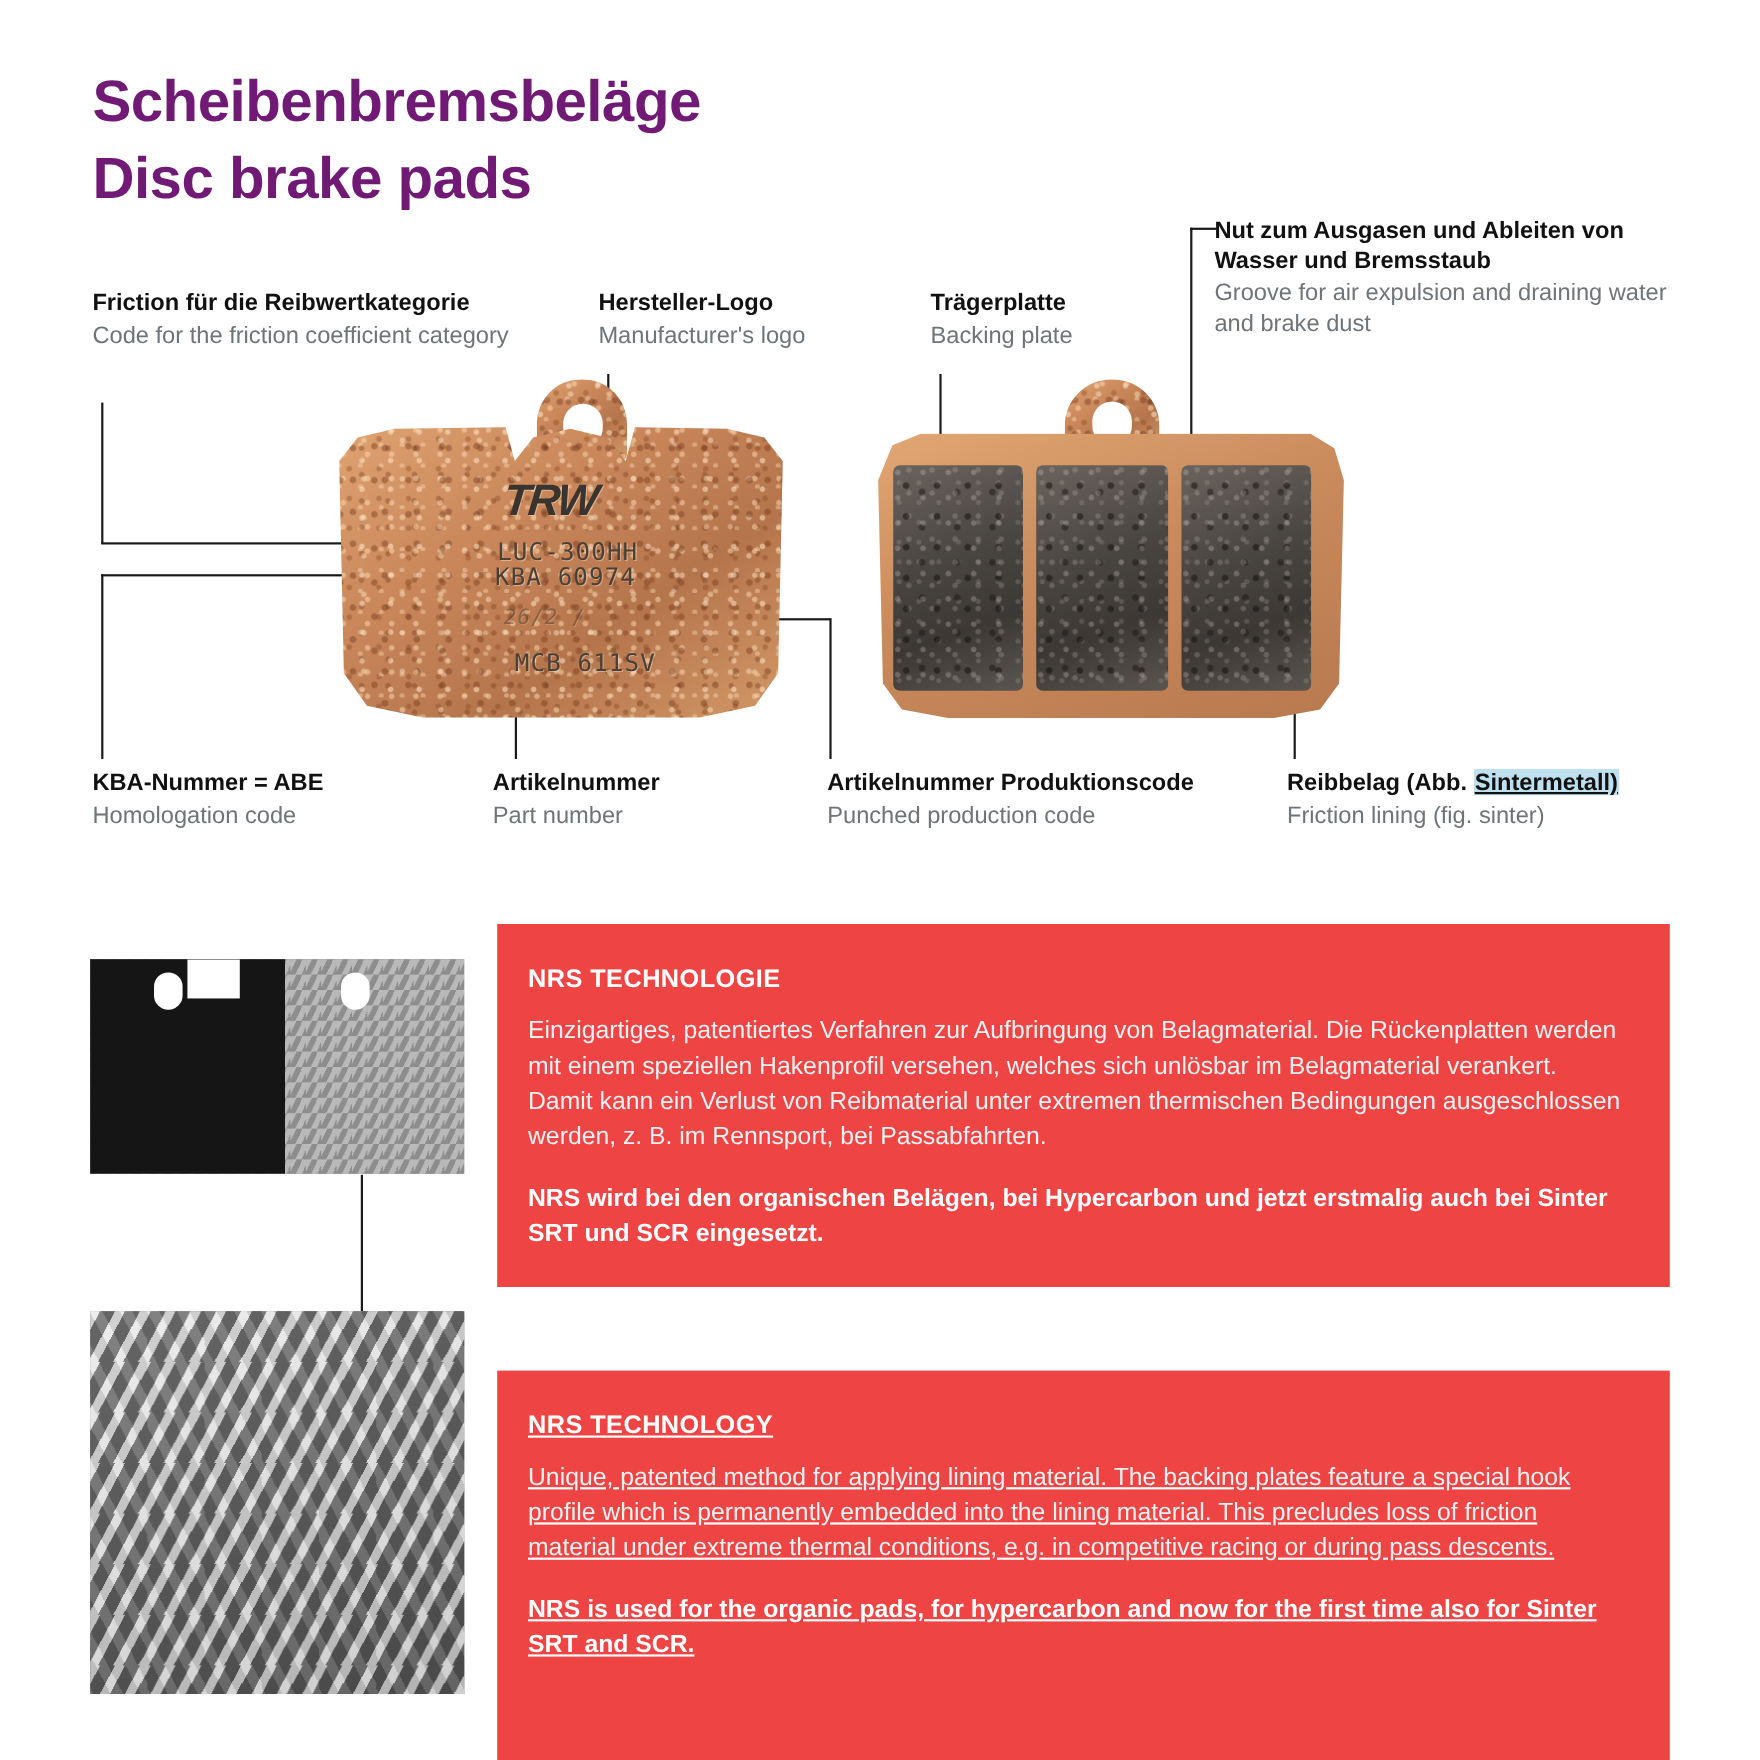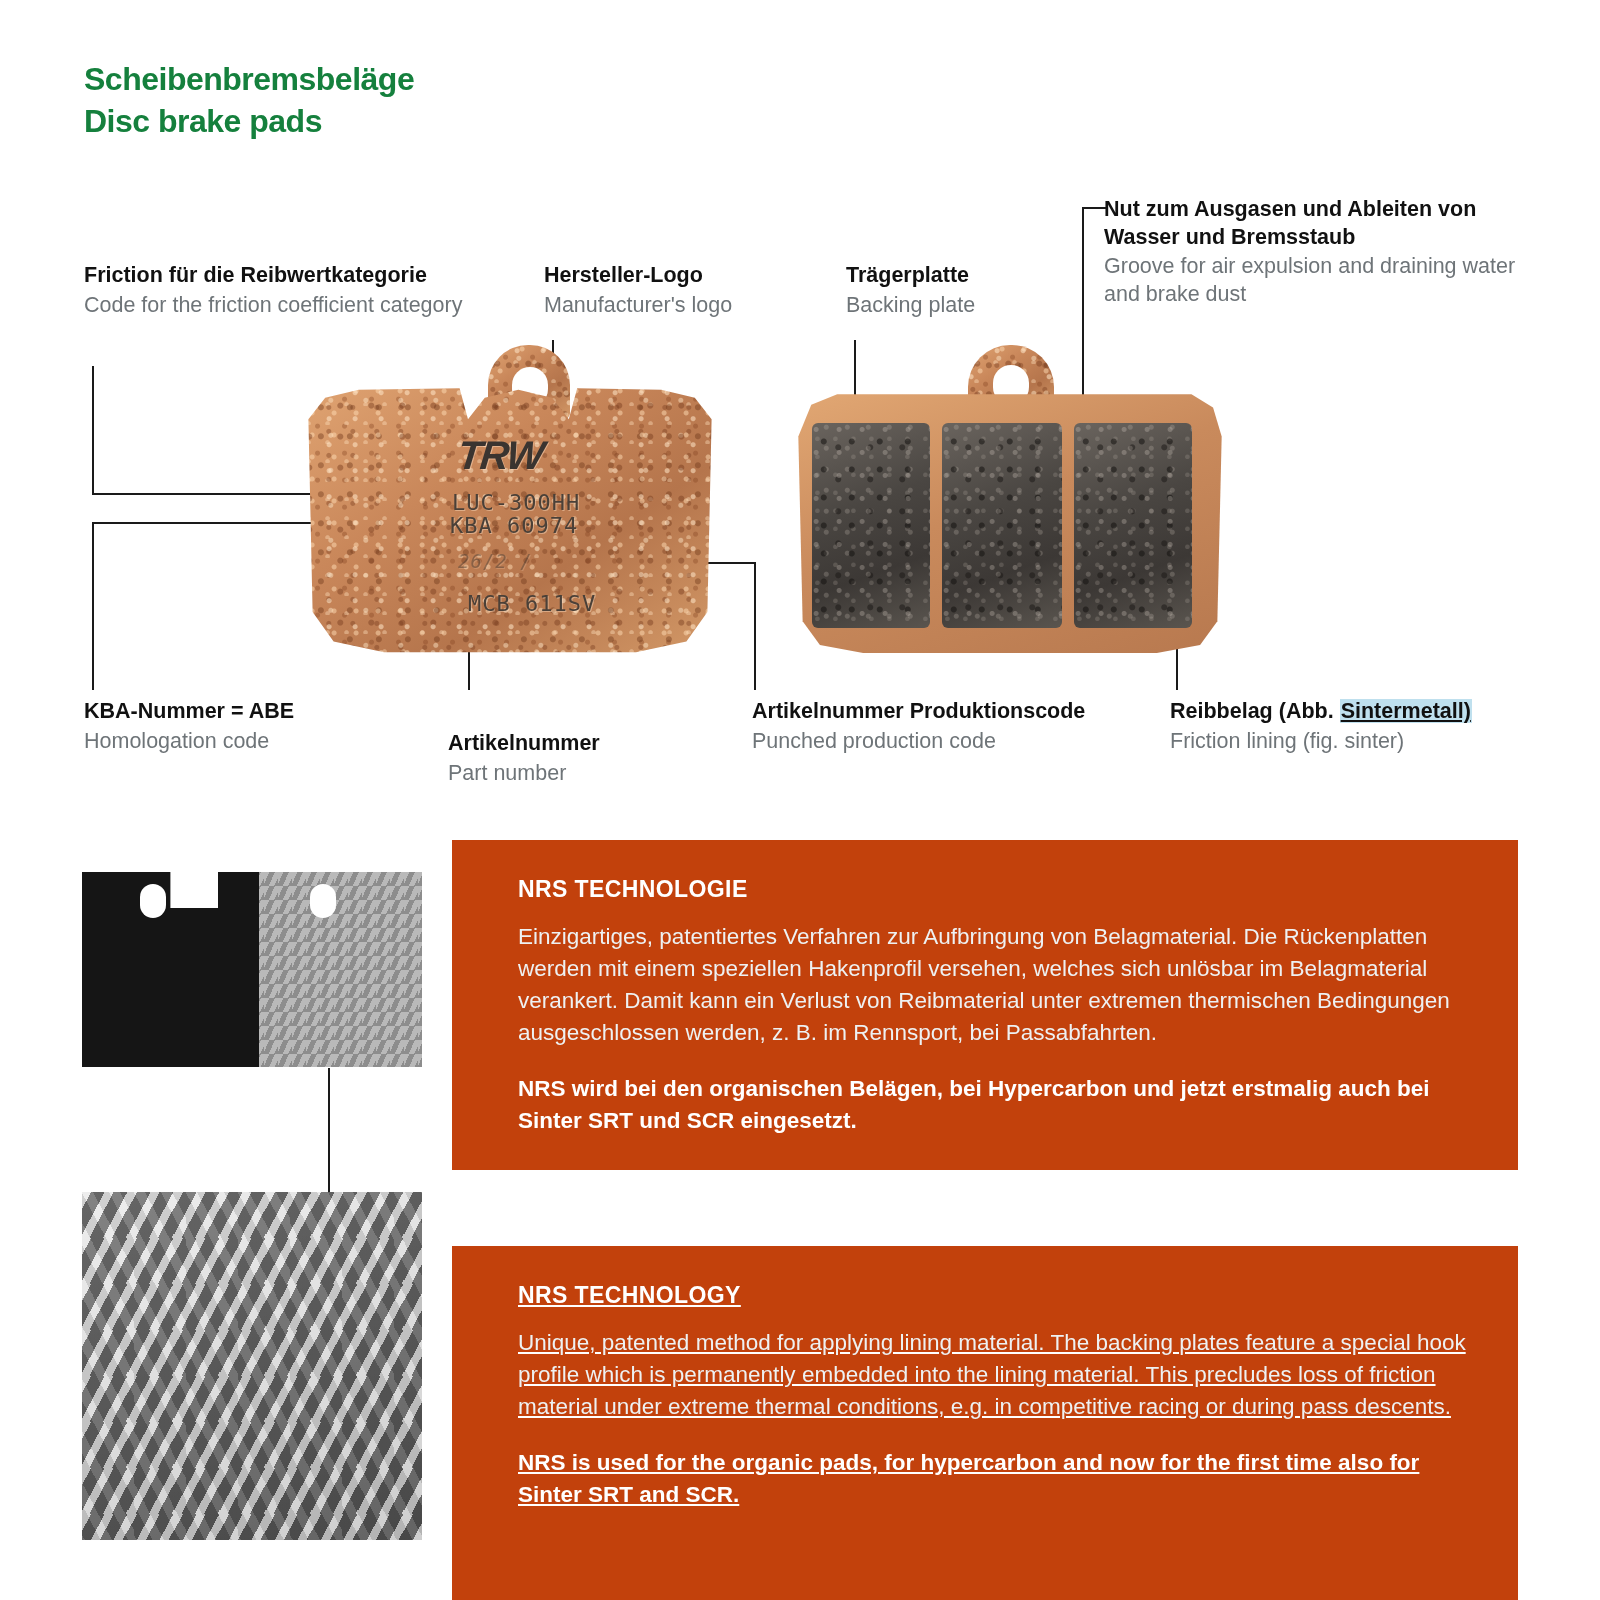--- a/index.html
+++ b/index.html
@@ -10,25 +10,25 @@
     font-family: "Liberation Sans", sans-serif;
     color: #1a1a1a;
     overflow: hidden;
   }
   .page { position: relative; width: 1600px; height: 1600px; }
 
   
   .title {
     position: absolute;
     left: 84px; top: 58px;
-    font-size: 32px;
+    font-size: 53px;
     font-weight: bold;
     line-height: 1.32;
     letter-spacing: -0.5px;
-    color: #15803d;
+    color: #701a75;
   }
 
   
   .callout { position: absolute; }
   .callout .hd {
     font-size: 21.5px;
     font-weight: bold;
     color: #111;
     line-height: 1.28;
     white-space: pre-line;
@@ -224,23 +224,23 @@
     position: absolute;
     left: 328px; top: 1068px;
     width: 1.8px; height: 124px;
     background: #1a1a1a;
   }
 
   .panel {
     position: absolute;
     left: 452px;
     width: 1066px;
-    background: #c2410c;
+    background: #ef4444;
     color: #ffffff;
-    padding: 36px 42px 34px 66px;
+    padding: 36px 42px 34px 28px;
   }
   .panel.p1 { top: 840px; height: 330px; }
   .panel.p2 { top: 1246px; height: 412px; text-decoration: underline; }
   .panel h3 {
     margin: 0 0 18px 0;
     font-size: 23px;
     font-weight: bold;
     letter-spacing: .4px;
   }
   .panel p {
@@ -283,21 +283,21 @@
   <div class="callout" style="left:1104px; top:196px; width:412px;">
     <div class="hd">Nut zum Ausgasen und Ableiten von Wasser und Bremsstaub</div>
     <div class="sub">Groove for air expulsion and draining water and brake dust</div>
   </div>
 
   <div class="callout" style="left:84px; top:698px; width:330px;">
     <div class="hd">KBA-Nummer = ABE</div>
     <div class="sub">Homologation code</div>
   </div>
 
-  <div class="callout" style="left:448px; top:698px; width:270px;margin-top:32px;">
+  <div class="callout" style="left:448px; top:698px; width:270px;">
     <div class="hd">Artikelnummer</div>
     <div class="sub">Part number</div>
   </div>
 
   <div class="callout" style="left:752px; top:698px; width:380px;">
     <div class="hd">Artikelnummer Produktionscode</div>
     <div class="sub">Punched production code</div>
   </div>
 
   <div class="callout" style="left:1170px; top:698px; width:360px;">

